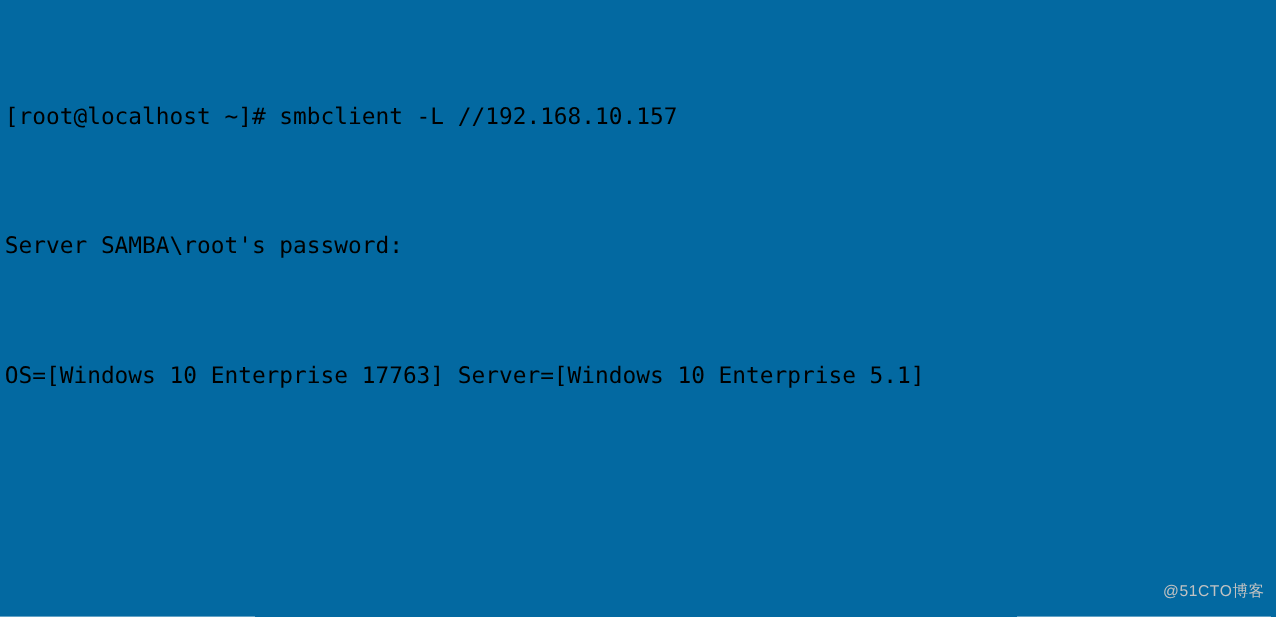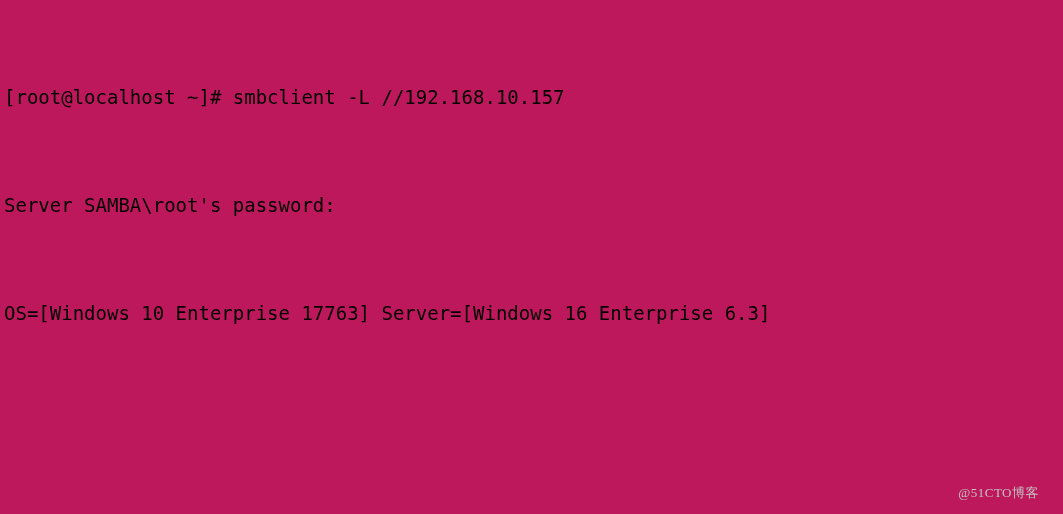--- a/index.html
+++ b/index.html
@@ -32,39 +32,39 @@
     white-space: pre;
     font-family: "DejaVu Sans Mono", "Liberation Mono", monospace;
     font-size: 19px;
     line-height: 27px;
   }
   .blank {
     height: 27px;
   }
   #watermark {
     position: absolute;
-    right: 24px;
+    right: 9px;
     bottom: 8px;
-    font-family: Liberation Serif, serif;
+    font-family: Liberation Sans, sans-serif;
     font-size: 13px;
     color: #c2c2c2;
     white-space: pre;
     letter-spacing: 0.5px;
   }
 </style>
 </head>
 <body>
 
-<div id="terminal" style="background: #be185d; color: rgb(0, 0, 0);">
+<div id="terminal" style="background: #0369a1; color: rgb(0, 0, 0);">
 
   <div class="line"><span>[root@localhost ~]# </span><span>smbclient -L //192.168.10.157</span></div>
 
   <div class="line">Server SAMBA\root's password:</div>
 
-  <div class="line">OS=[Windows 10 Enterprise 17763] Server=[Windows 16 Enterprise 6.3]</div>
+  <div class="line">OS=[Windows 10 Enterprise 17763] Server=[Windows 10 Enterprise 5.1]</div>
 
   <div class="blank"></div>
 
   
 
   
 
   
 
   

